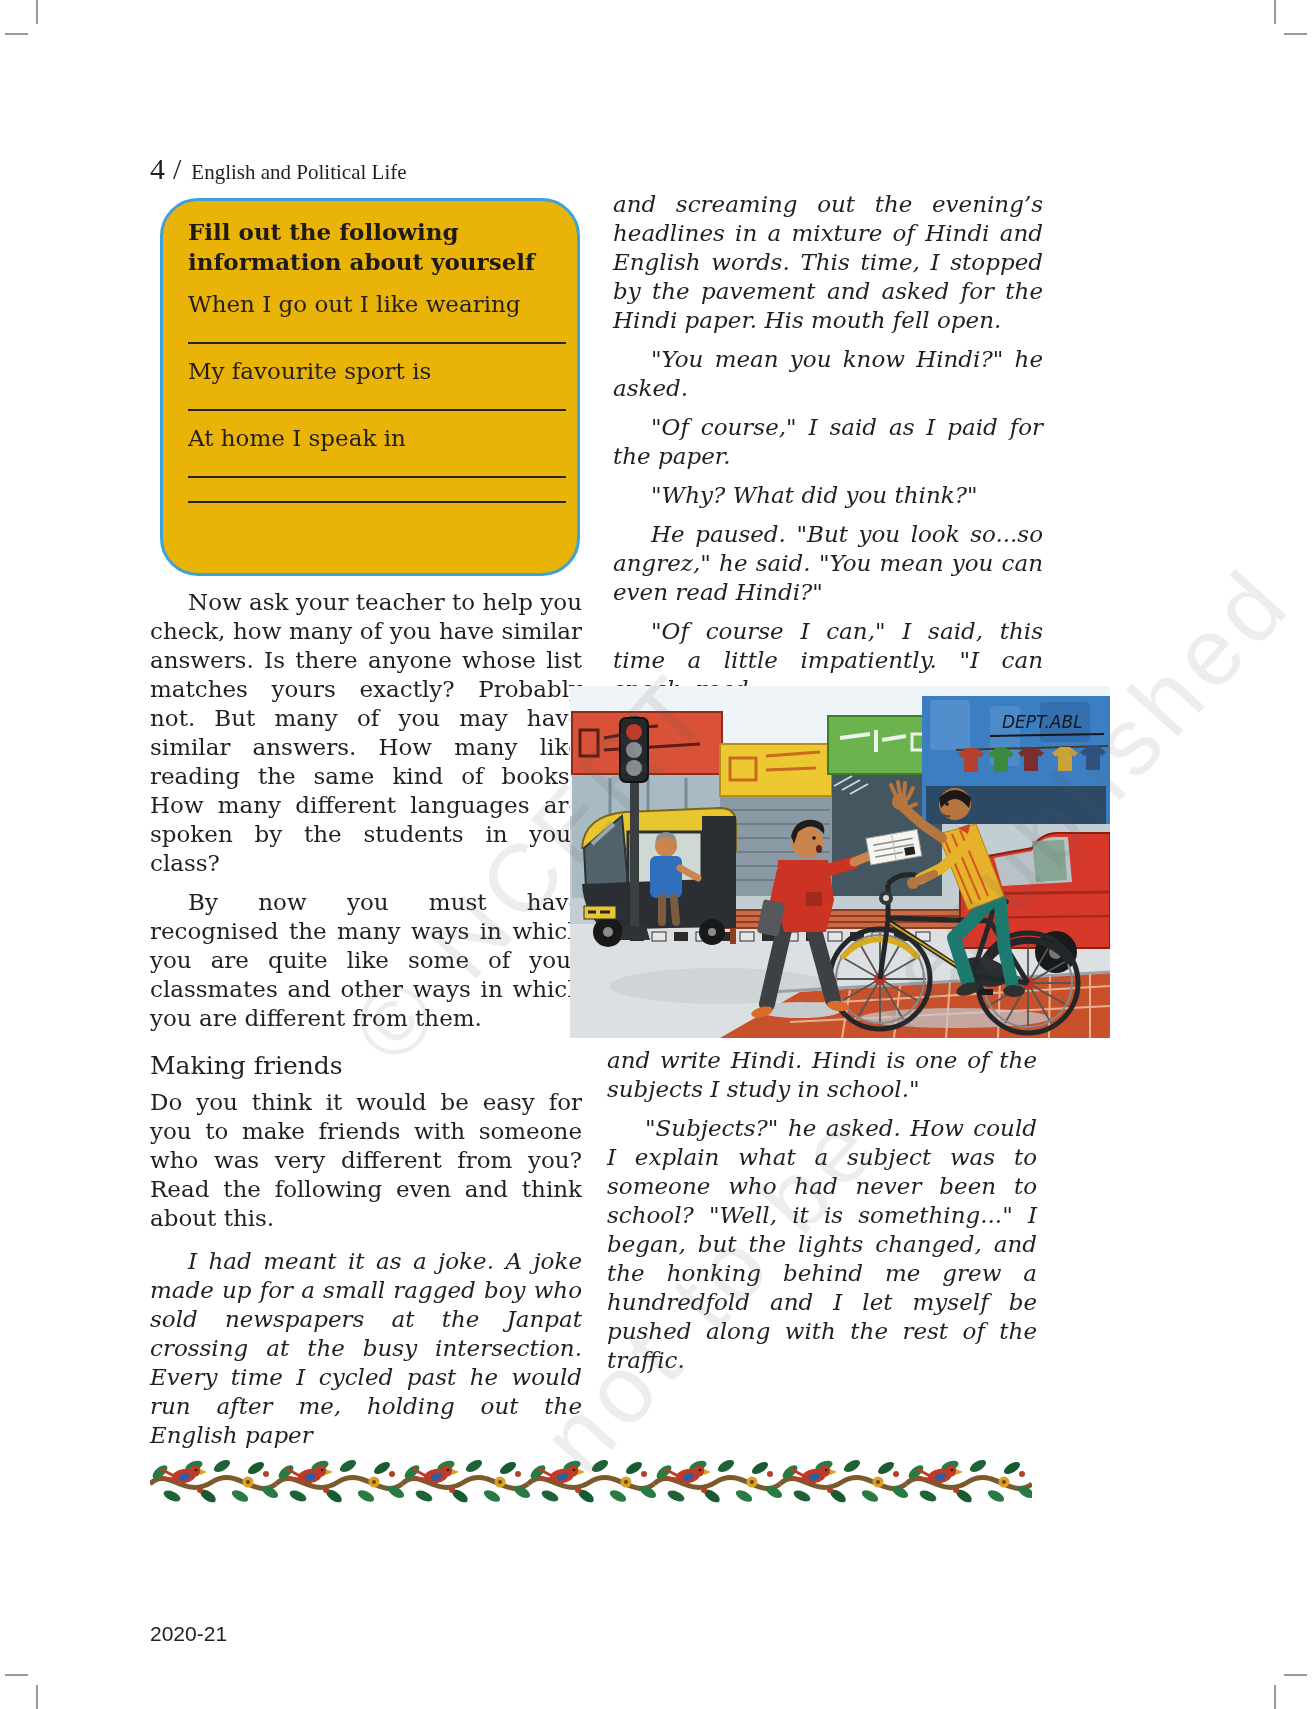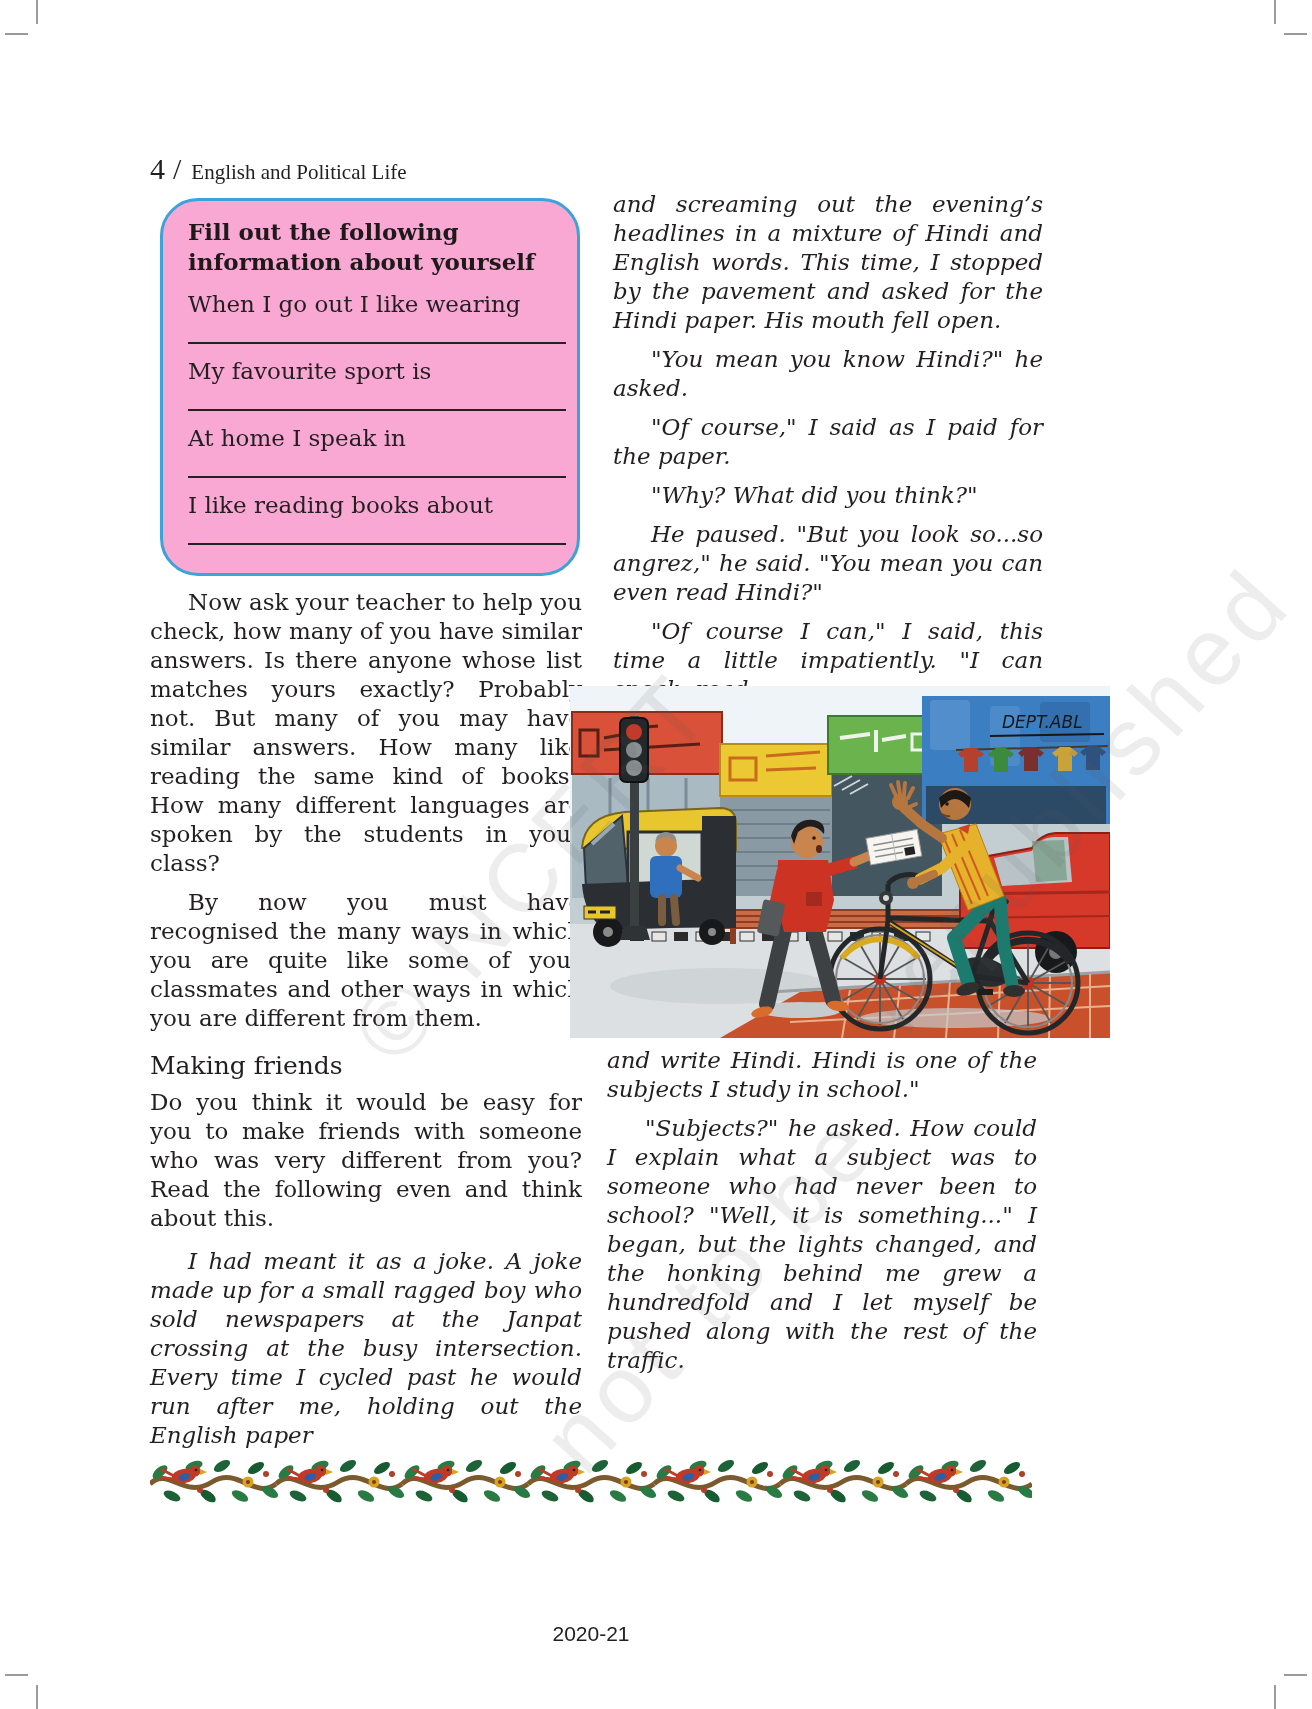--- a/index.html
+++ b/index.html
@@ -17,21 +17,21 @@
       transform-origin:0 0;transform:rotate(-48deg);z-index:40;pointer-events:none;}
 
   
   .page-header{position:absolute;left:150px;top:152px;display:flex;align-items:baseline;z-index:2;}
   .page-num{font-family:"Liberation Serif",serif;font-size:30px;}
   .page-sep{font-family:"Liberation Serif",serif;font-size:30px;margin:0 10px 0 8px;}
   .book-title{font-family:"Liberation Serif",serif;font-size:21px;}
 
   
   .fill-box{position:absolute;left:160px;top:198px;width:420px;height:378px;box-sizing:border-box;
-            background:#f9a8d4;border:3.5px solid #3ba3d8;border-radius:38px;
+            background:#eab308;border:3.5px solid #3ba3d8;border-radius:38px;
             padding:16px 18px 1px 25px;z-index:2;}
   .box-title{font-weight:bold;font-size:23px;line-height:30px;color:#1d1a19;}
   .field{margin-top:12px;}
   .prompt{font-size:23px;line-height:30px;}
   .answer-line{margin-top:23px;border-bottom:2.5px solid #222;height:0;width:378px;}
 
   
   .col{position:absolute;width:432px;z-index:2;}
   .col p{margin:0;font-size:23px;line-height:29px;text-align:justify;}
   .col p + p{margin-top:10px;}
@@ -44,21 +44,21 @@
   .story-first{margin-top:14px !important;}
 
   
   .figure{position:absolute;left:570px;top:686px;width:488px;height:352px;z-index:2;}
   .figure svg{display:block;}
 
   
   .floral{position:absolute;left:150px;top:1452px;z-index:2;}
 
   
-  .footer{position:absolute;left:150px;top:1622px;width:882px;text-align:center;
+  .footer{position:absolute;left:150px;top:1622px;width:882px;
           font-family:"Liberation Sans",sans-serif;font-size:21px;color:#222;z-index:2;}
 </style>
 </head>
 <body>
 
 <div class="page">
 
   <div class="cm cm-v" style="left:36px;top:0;"></div>
   <div class="cm cm-h" style="left:5px;top:33px;"></div>
   <div class="cm cm-v" style="left:1274px;top:0;"></div>
@@ -86,21 +86,20 @@
     </div>
     <div class="field">
       <div class="prompt">My favourite sport is</div>
       <div class="answer-line"></div>
     </div>
     <div class="field">
       <div class="prompt">At home I speak in</div>
       <div class="answer-line"></div>
     </div>
     <div class="field">
-      <div class="prompt">I like reading books about</div>
       <div class="answer-line"></div>
     </div>
   </div>
 
   <div class="col" id="left-col">
     <p class="indent">Now ask your teacher to help you check, how many of you have similar answers. Is there anyone whose list matches yours exactly? Probably not. But many of you may have similar answers. How many like reading the same kind of books? How many different languages are spoken by the students in your class?</p>
     <p class="indent">By now you must have recognised the many ways in which you are quite like some of your classmates and other ways in which you are different from them.</p>
     <h2 class="section-heading">Making friends</h2>
     <p>Do you think it would be easy for you to make friends with someone who was very different from you? Read the following even and think about this.</p>
     <p class="story indent story-first">I had meant it as a joke. A joke made up for a small ragged boy who sold newspapers at the Janpat crossing at the busy intersection. Every time I cycled past he would run after me, holding out the English paper</p>

